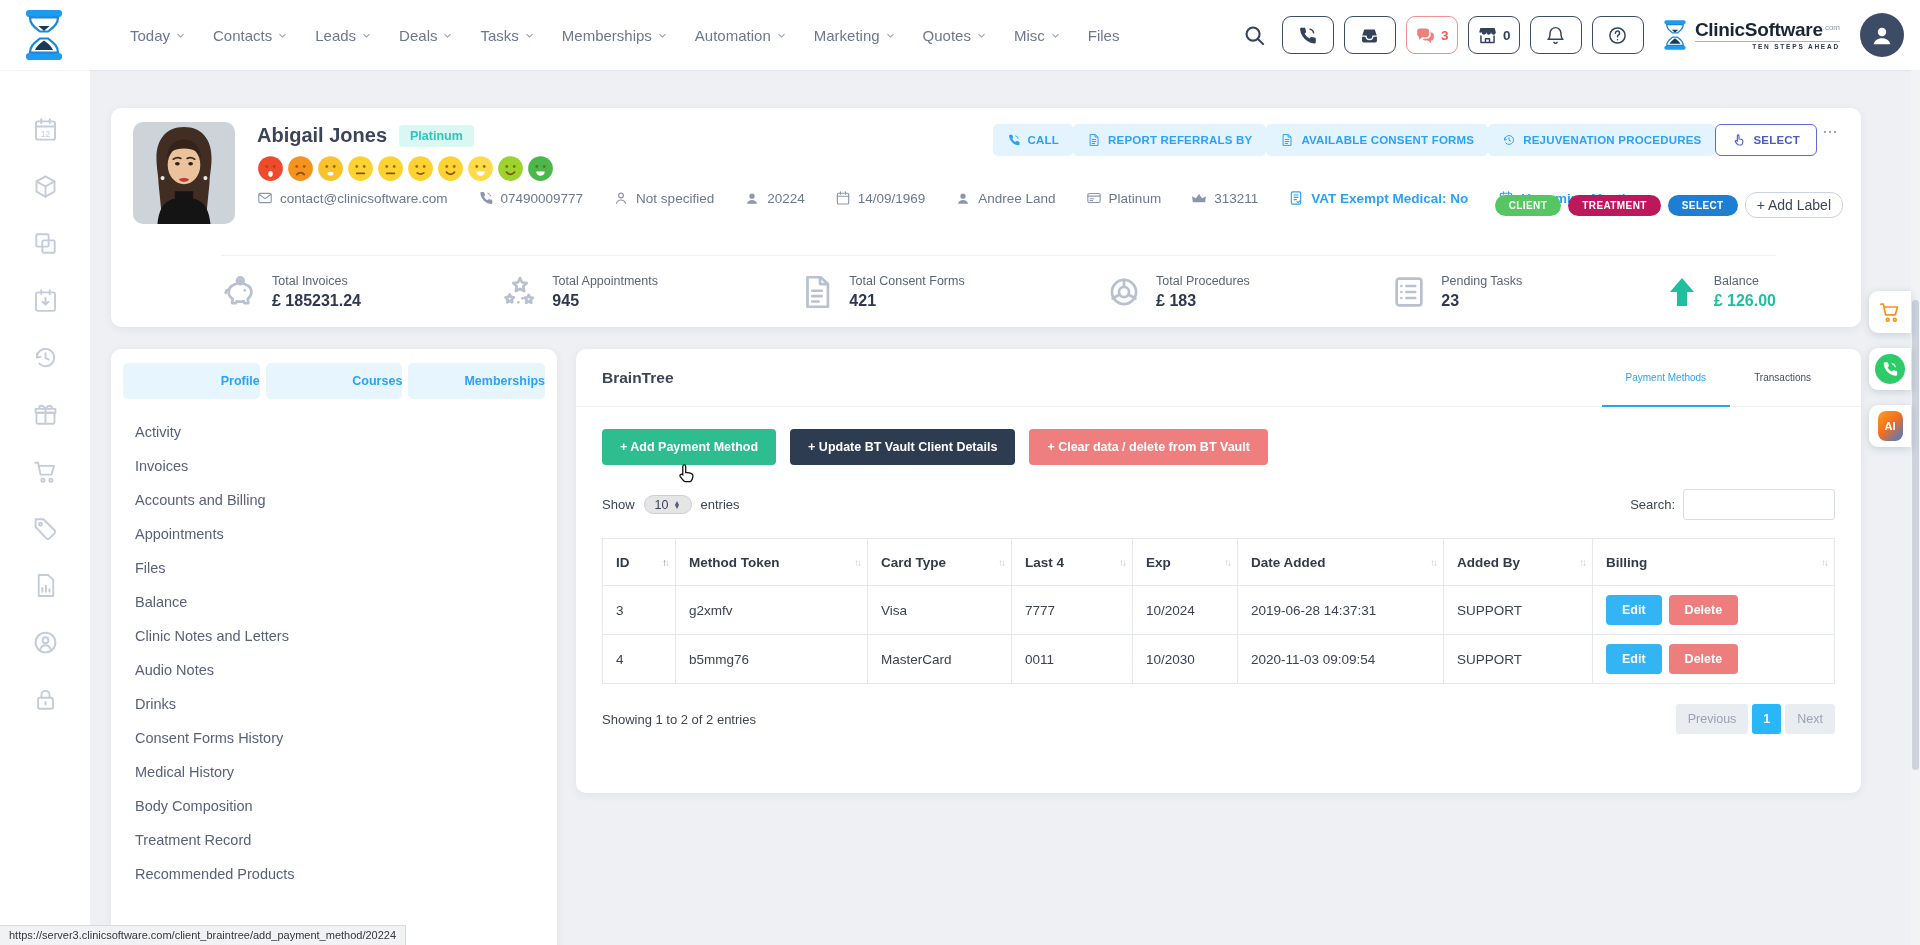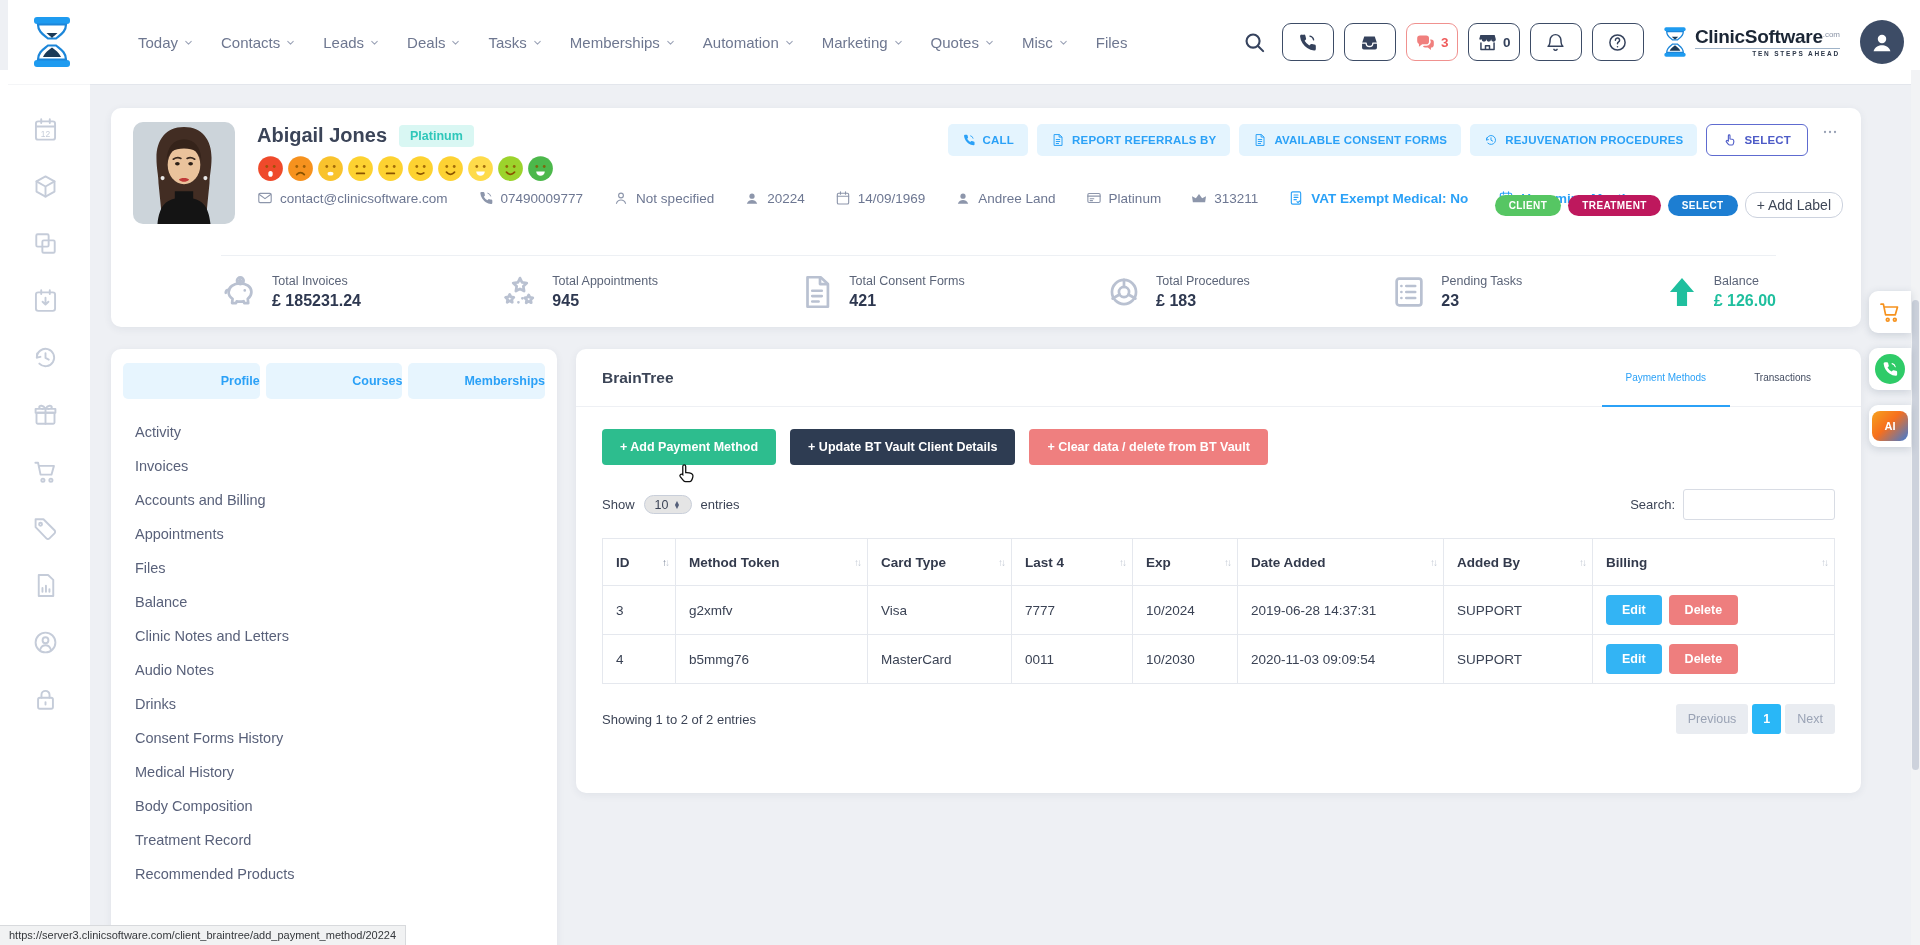--- a/index.html
+++ b/index.html
@@ -3,21 +3,21 @@
 <meta charset="utf-8">
 <style>
   * { box-sizing: border-box; margin: 0; padding: 0; }
   html,body { width:1920px; height:945px; overflow:hidden; background:#eef0f4;
     font-family:"Liberation Sans", sans-serif; position:relative; }
   svg { display:block; }
   .ic { display:inline-flex; }
   .ic svg { width:100%; height:100%; }
 
   
-  .topbar { position:absolute; top:0; left:8px; right:0; height:84px; background:#fff;
+  .topbar { position:absolute; top:0; left:0; right:0; height:70px; background:#fff;
     display:flex; align-items:center; z-index:5; box-shadow:0 1px 0 rgba(30,50,90,.05); }
   .logo-box { margin-left:22px; width:44px; height:52px; }
   .nav { display:flex; align-items:center; gap:27px; margin-left:64px; }
   .nav-item { display:flex; align-items:center; gap:5px; font-size:15px; color:#6e7790;
     font-weight:500; cursor:pointer; white-space:nowrap; }
   .nav-item .chev { width:11px; height:11px; color:#9aa2b6; }
   .tb-right { margin-left:auto; display:flex; align-items:center; gap:10px; margin-right:16px; }
   .tb-search { width:23px; height:23px; color:#36435e; margin-right:6px; }
   .icon-btn { width:52px; height:38px; border:1.5px solid #3d4c66; border-radius:9px;
     background:#fff; display:flex; align-items:center; justify-content:center; gap:5px;
@@ -49,21 +49,21 @@
   
   .header-card { left:111px; top:108px; width:1750px; height:219px; }
   .photo { position:absolute; left:22px; top:14px; width:102px; height:102px;
     border-radius:10px; overflow:hidden; }
   .name-row { position:absolute; left:146px; top:16px; display:flex; align-items:center; gap:12px; }
   .client-name { font-size:20px; font-weight:700; color:#3b4458; }
   .tier-badge { background:#d9f7f3; color:#2fc7ba; font-size:12.5px; font-weight:600;
     padding:4px 11px; border-radius:4px; }
   .mood-row { position:absolute; left:146px; top:47px; display:flex; gap:3px; }
   .mood { width:27px; height:27px; cursor:pointer; }
-  .actions-row { position:absolute; right:18px; top:16px; display:flex; align-items:flex-start; gap:9px; }
+  .actions-row { position:absolute; right:18px; top:16px; display:flex; align-items:flex-start; }
   .act { display:flex; align-items:center; gap:7px; background:#e4f4fe; color:#2ba1f7;
     font-size:11.5px; font-weight:700; padding:9px 14px; border-radius:5px; cursor:pointer;
     letter-spacing:.2px; white-space:nowrap; }
   .act .aic { width:14px; height:14px; }
   .act.outline { background:#fff; border:1.5px solid #5e6bd0; color:#4d5bc7; padding:8px 16px;
     border-radius:6px; }
   .dots-btn { width:26px; height:16px; color:#97a0b4; cursor:pointer; }
   .details-row { position:absolute; left:146px; top:82px; display:flex; align-items:center;
     gap:30px; font-size:13.5px; color:#6d7792; white-space:nowrap; }
   .detail { display:flex; align-items:center; gap:7px; cursor:default; }
@@ -137,21 +137,21 @@
   .sb-thumb { position:absolute; right:1px; top:230px; width:7px; height:470px; background:#cdd2dc;
     border-radius:4px; }
   .widget { position:absolute; right:9px; width:42px; height:42px; background:#fff;
     border-radius:9px 0 0 9px; box-shadow:0 2px 8px rgba(40,60,90,.18); display:flex;
     align-items:center; justify-content:center; z-index:6; cursor:pointer; }
   .widget.cart-w { top:291px; color:#f6921e; }
   .widget.cart-w .ic { width:24px; height:24px; }
   .wa-circle { width:30px; height:30px; border-radius:50%; background:#2fcb68; display:flex;
     align-items:center; justify-content:center; }
   .wa-circle .ic { width:18px; height:18px; color:#fff; }
-  .ai-sq { width:36px; height:30px; border-radius:8px;
+  .ai-sq { width:25px; height:30px; border-radius:8px;
     background:linear-gradient(135deg,#f6a21e 0%,#f66f1e 45%,#3b7bd8 100%);
     display:flex; align-items:center; justify-content:center; color:#fff; font-size:11px;
     font-weight:700; }
 
   
   .statusbar { position:absolute; left:0; bottom:0; background:#f1f2f3;
     border:1px solid #d8dadd; border-left:none; border-bottom:none; padding:3px 9px 4px;
     font-size:11px; color:#35383c; z-index:9; }
   .cursor { position:absolute; left:676px; top:462px; width:22px; height:24px; z-index:10;
     pointer-events:none; }

